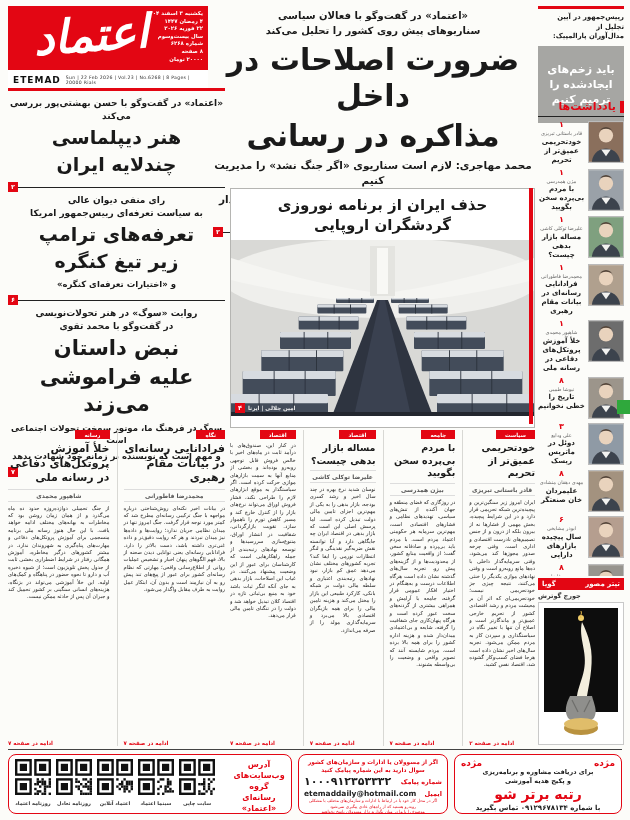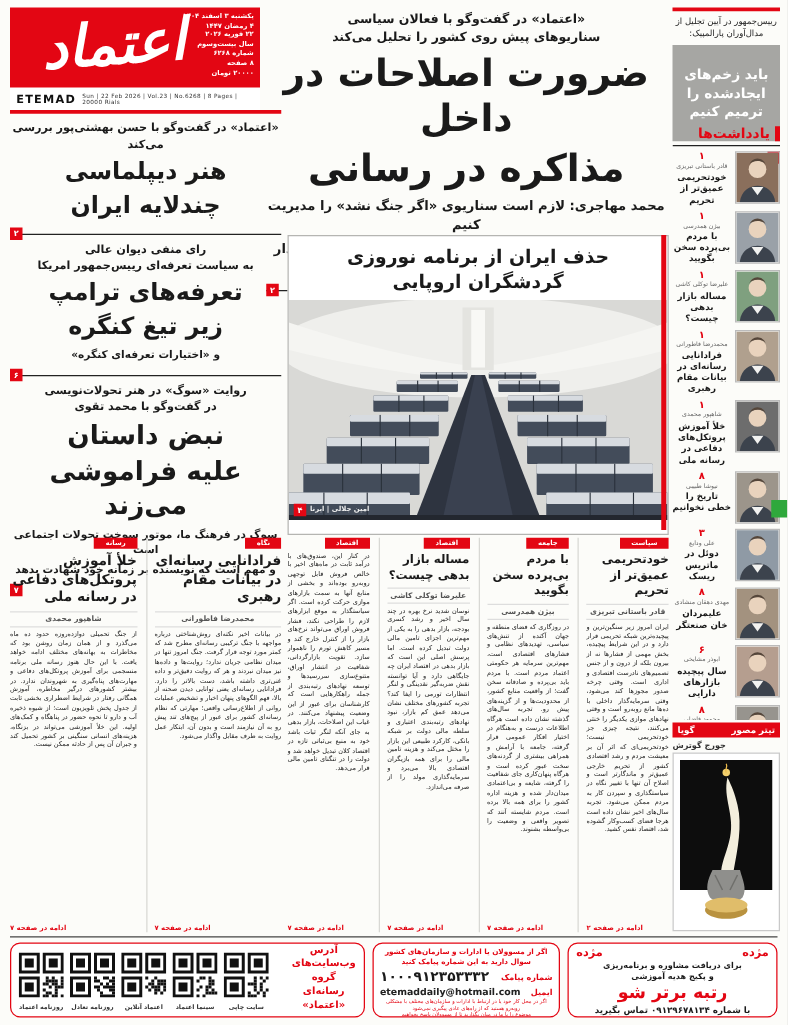--- a/index.html
+++ b/index.html
@@ -22,21 +22,21 @@
   .lead{position:absolute;left:213px;top:8px;width:320px;border-bottom:1px solid #222;padding-bottom:10px;}
   .lead-kicker{font-size:10px;font-weight:bold;text-align:center;line-height:15px;}
   .lead-h{font-size:30px;font-weight:900;text-align:center;line-height:36px;letter-spacing:-.5px;margin-top:4px;}
   .lead-sub{font-size:10.5px;font-weight:bold;text-align:center;line-height:15px;margin-top:4px;}
   .numbox{display:inline-flex;align-items:center;justify-content:center;background:#e30613;color:#fff;
           width:10px;height:10px;font-size:6.5px;font-weight:bold;flex:none;}
   .lead .numbox{position:absolute;left:0;bottom:-5px;}
 
   
   .president{position:absolute;left:538px;top:6px;width:86px;border-top:3px solid #e30613;padding-top:4px;}
-  .p-kicker{font-size:6.8px;font-weight:normal;line-height:9.5px;text-align:center;}
+  .p-kicker{font-size:6.8px;font-weight:bold;line-height:9.5px;text-align:right;}
   .p-box{margin-top:4px;background:#a6a6a3;color:#fff;text-align:center;font-weight:900;
          font-size:11px;line-height:15px;padding:16px 2px;}
   .president .numbox{margin-top:2px;}
 
   
   .notes{position:absolute;left:538px;top:100px;width:86px;height:476px;overflow:hidden;}
   .notes-title-row{display:flex;align-items:center;gap:4px;border-bottom:1px solid #222;padding-bottom:3px;}
   .notes-bar{width:4px;height:12px;background:#e30613;flex:none;}
   .notes-title{color:#e30613;font-size:11px;font-weight:900;}
   .note-item{display:flex;gap:3px;margin-top:4px;min-height:41px;}
@@ -100,21 +100,21 @@
   .promo-line{font-size:6.5px;font-weight:bold;line-height:9px;}
   .promo-big{color:#e30613;font-weight:900;font-size:14px;line-height:17px;}
   .promo-phone{font-size:7px;font-weight:bold;margin-top:1px;}
   .sms{width:150px;padding:3px 5px;text-align:center;}
   .sms-l{color:#e30613;font-size:5.8px;font-weight:bold;line-height:8px;}
   .sms-numrow{display:flex;align-items:center;justify-content:space-between;direction:rtl;margin-top:1px;}
   .sms-label{color:#e30613;font-size:6.5px;font-weight:900;}
   .sms-number{font-size:11px;font-weight:900;direction:ltr;letter-spacing:.5px;}
   .sms-email{font-size:7.5px;font-weight:bold;direction:ltr;color:#222;}
   .sms-tiny{color:#e30613;font-size:4.2px;line-height:5.6px;}
-  .sites{flex:1;padding:4px 6px;display:flex;gap:18px;align-items:flex-end;}
+  .sites{flex:1;padding:4px 6px;display:flex;gap:18px;align-items:flex-start;}
   .sites-title{width:52px;flex:none;text-align:center;color:#e30613;font-weight:900;
                font-size:8px;line-height:11px;}
   .qr-row{flex:1;display:flex;justify-content:space-between;align-items:flex-start;direction:rtl;}
   .qr-cell{text-align:center;}
   .qr-label{font-size:5px;font-weight:bold;color:#333;margin-top:1px;}
 </style>
 </head>
 <body>
 
 <div class="page">

